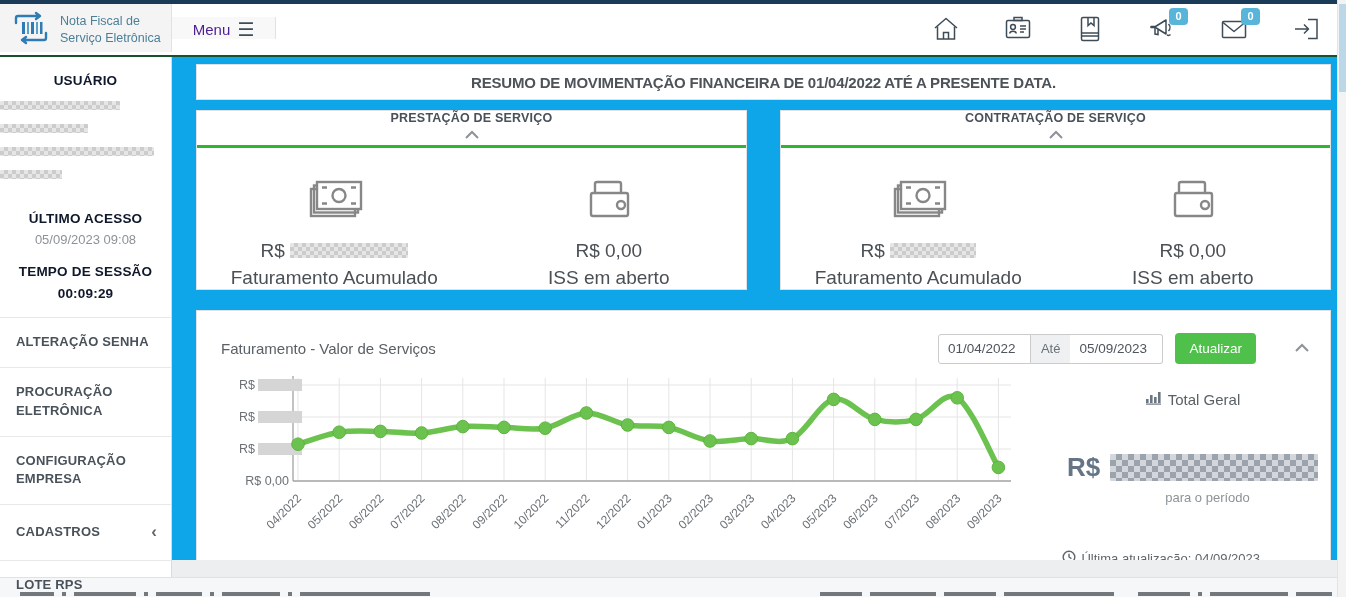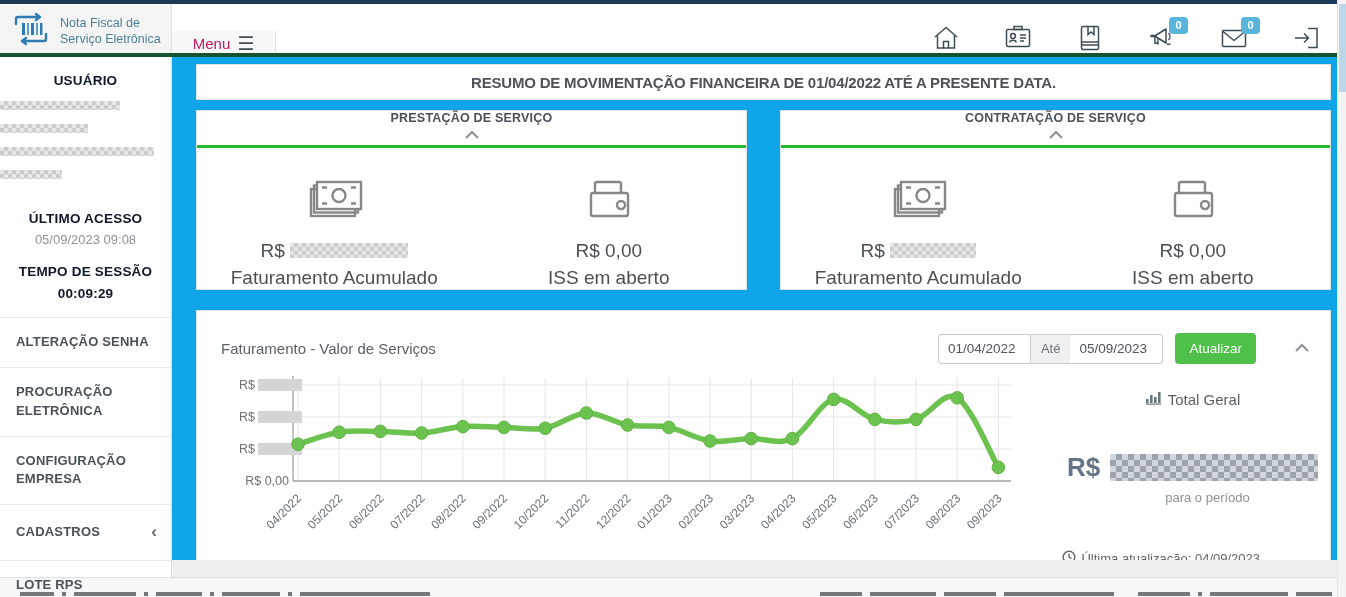--- a/index.html
+++ b/index.html
@@ -2,27 +2,27 @@
 <html><head>
 <meta charset="utf-8">
 <style>
   * { margin:0; padding:0; box-sizing:border-box; }
   html,body { width:1346px; height:597px; overflow:hidden;
     font-family:"Liberation Sans","DejaVu Sans",sans-serif; background:#eceef0; }
   .topstrip { position:absolute; left:0; top:0; width:1346px; height:4px; background:#1b3a57; z-index:30; }
 
   
   .header { position:absolute; left:0; top:0; width:1337px; height:57px; background:#fff;
-    border-bottom:4px solid #14532d; display:flex; align-items:flex-end; z-index:10; }
+    border-bottom:2px solid #14532d; display:flex; align-items:center; z-index:10; }
   .logo-area { width:172px; background:#f4f4f4; border-right:1px solid #e2e2e2;
     display:flex; align-items:center; padding:6px 8px 2px 10px; }
   .logo-title { font-size:12.5px; line-height:1.3; color:#4a7f97; margin-left:8px; width:110px; }
   .menu-area { width:104px; background:#f8f8f9; border-right:1px solid #e2e2e2;
     display:flex; align-items:center; justify-content:center; gap:7px; cursor:pointer; padding-top:3px; }
-  .menu-label { font-size:15px; color:#be185d; }
+  .menu-label { font-size:15px; color:#4c1d95; }
   .menu-burger { font-size:19px; color:#3e4c57; font-weight:bold; line-height:1; }
   .hicons { margin-left:auto; display:flex; align-items:center; gap:42px; padding-right:16px; padding-top:3px; }
   .hicon { position:relative; width:30px; height:30px; cursor:pointer; }
   .hicon svg { width:30px; height:30px; stroke:#3e4c57; fill:none; stroke-width:1.5; }
   .badge { position:absolute; top:-6px; right:-11px; min-width:19px; height:17px; background:#58b5d9;
     color:#fff; font-size:11px; font-weight:bold; text-align:center; line-height:17px;
     border-radius:4px; padding:0 4px; }
 
   
   .sidebar { position:absolute; left:0; top:57px; width:172px; bottom:20px; background:#fff;

